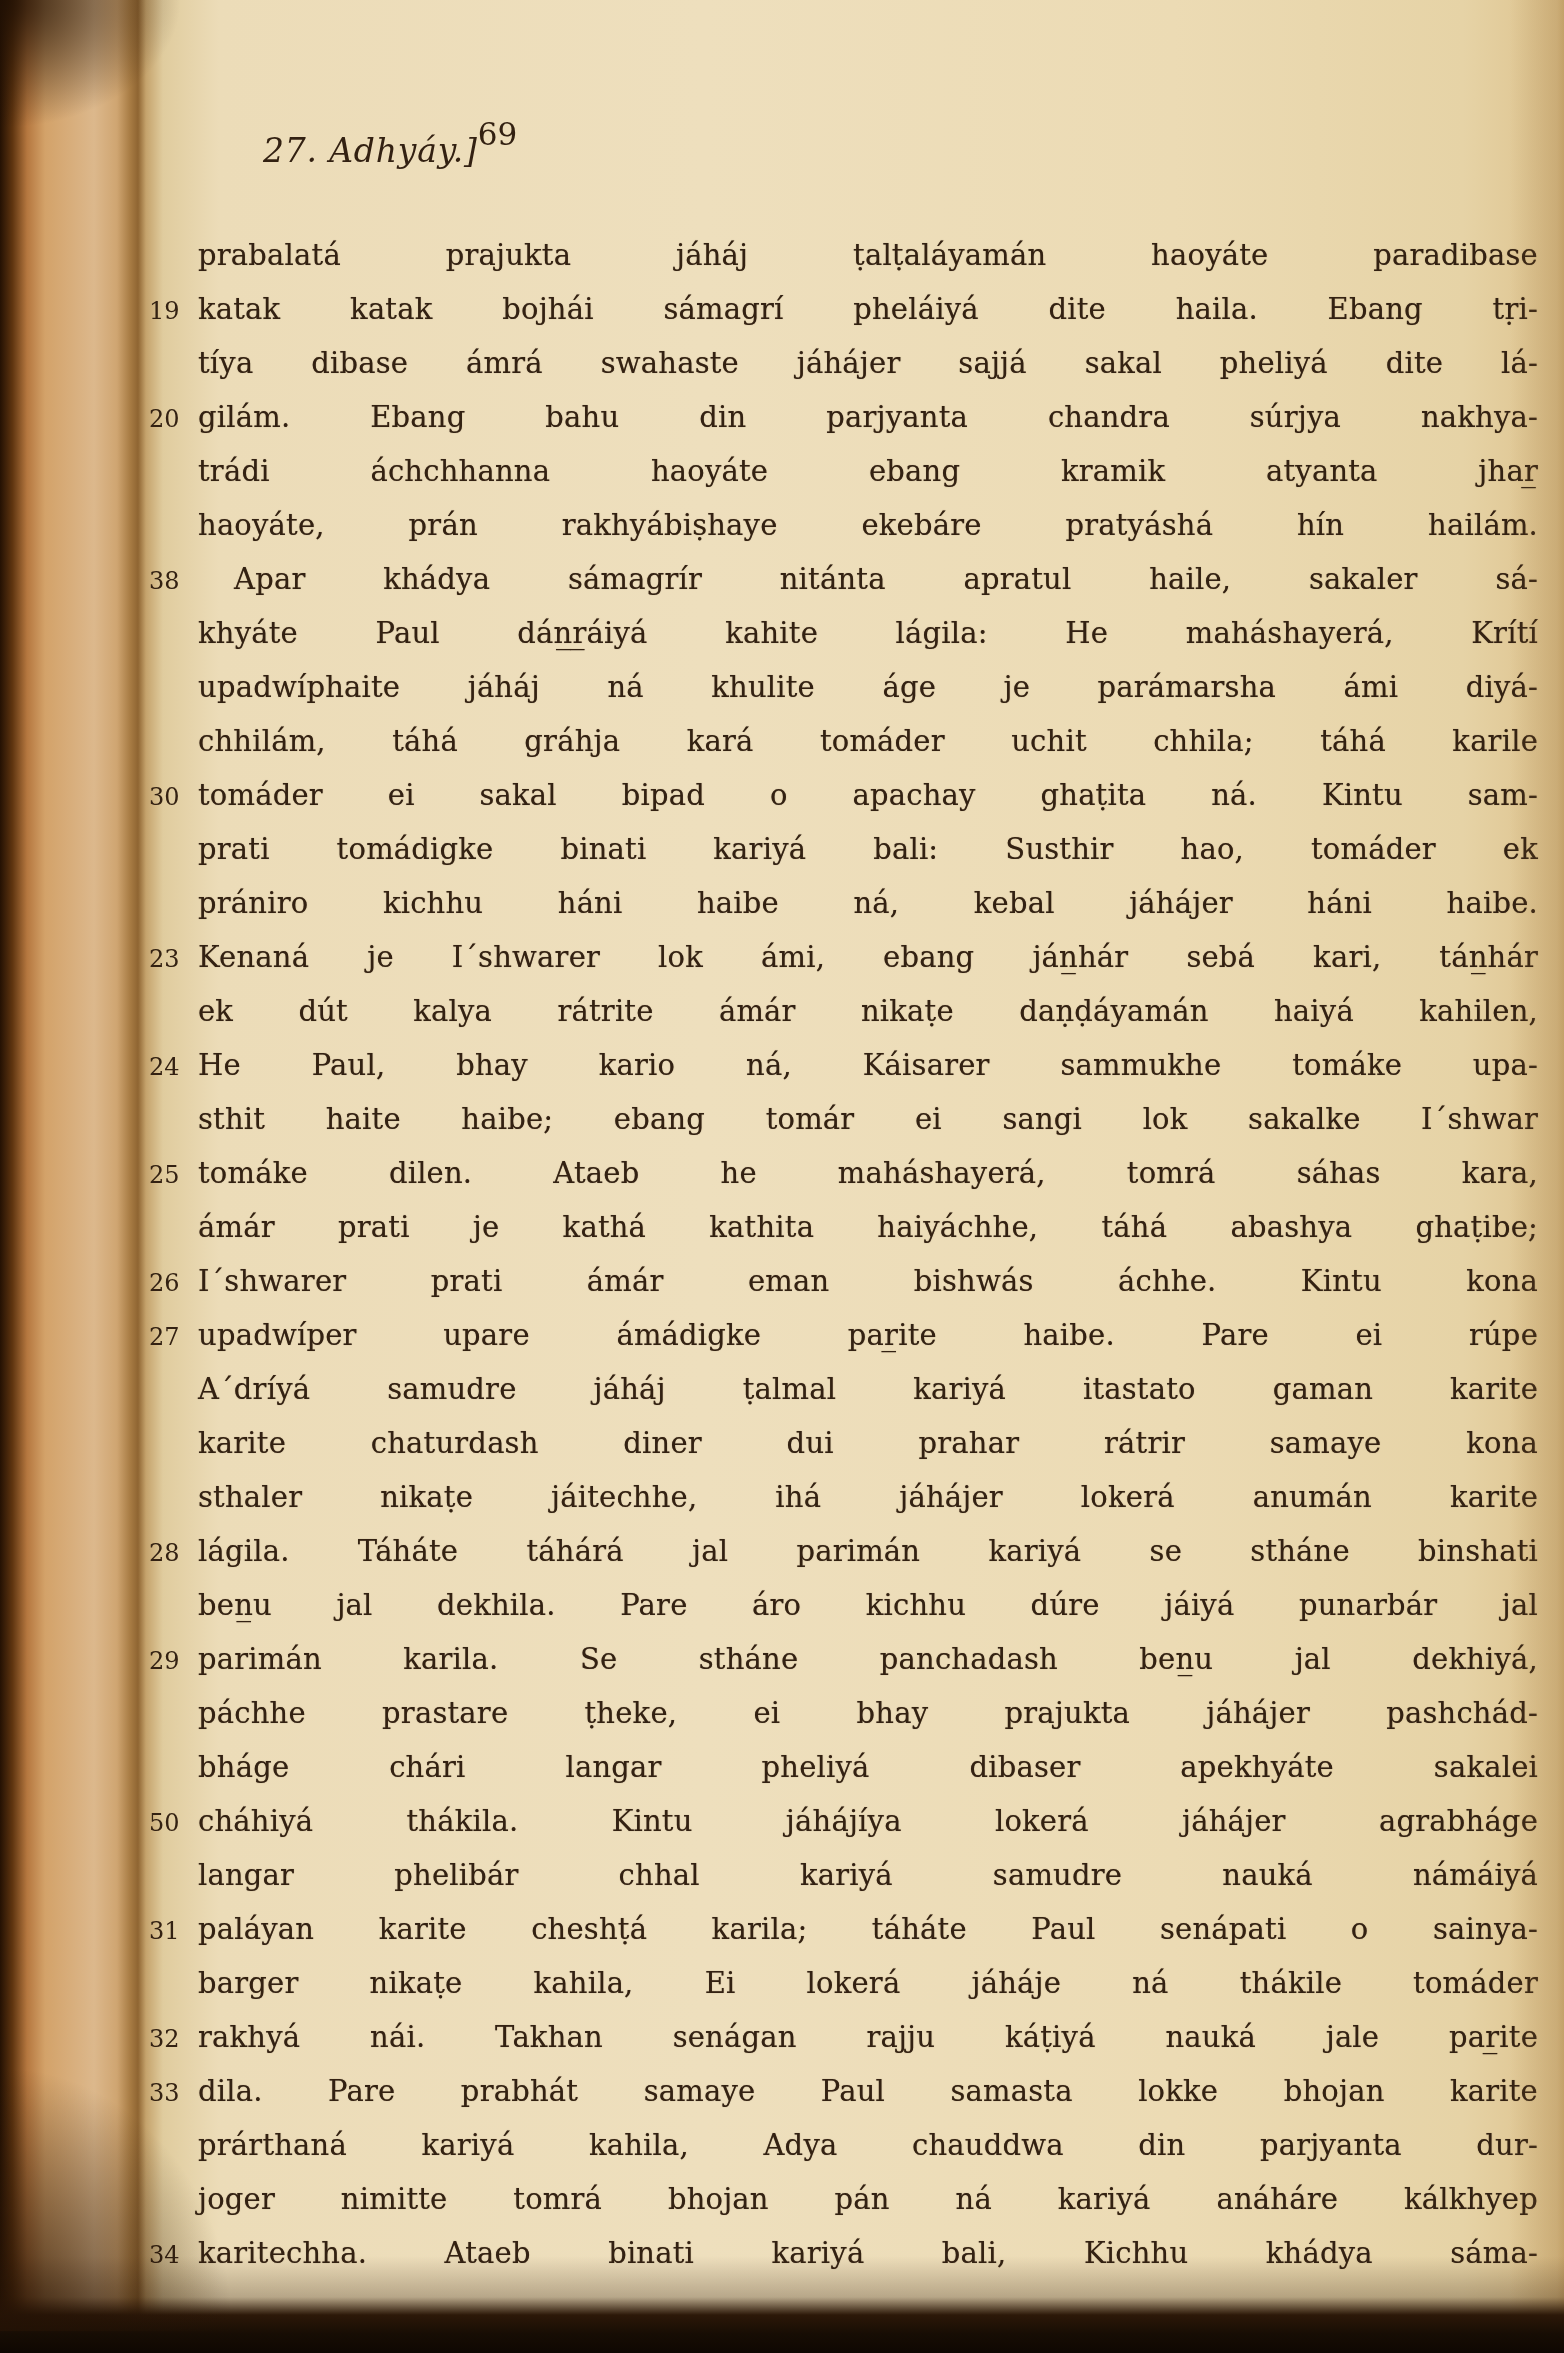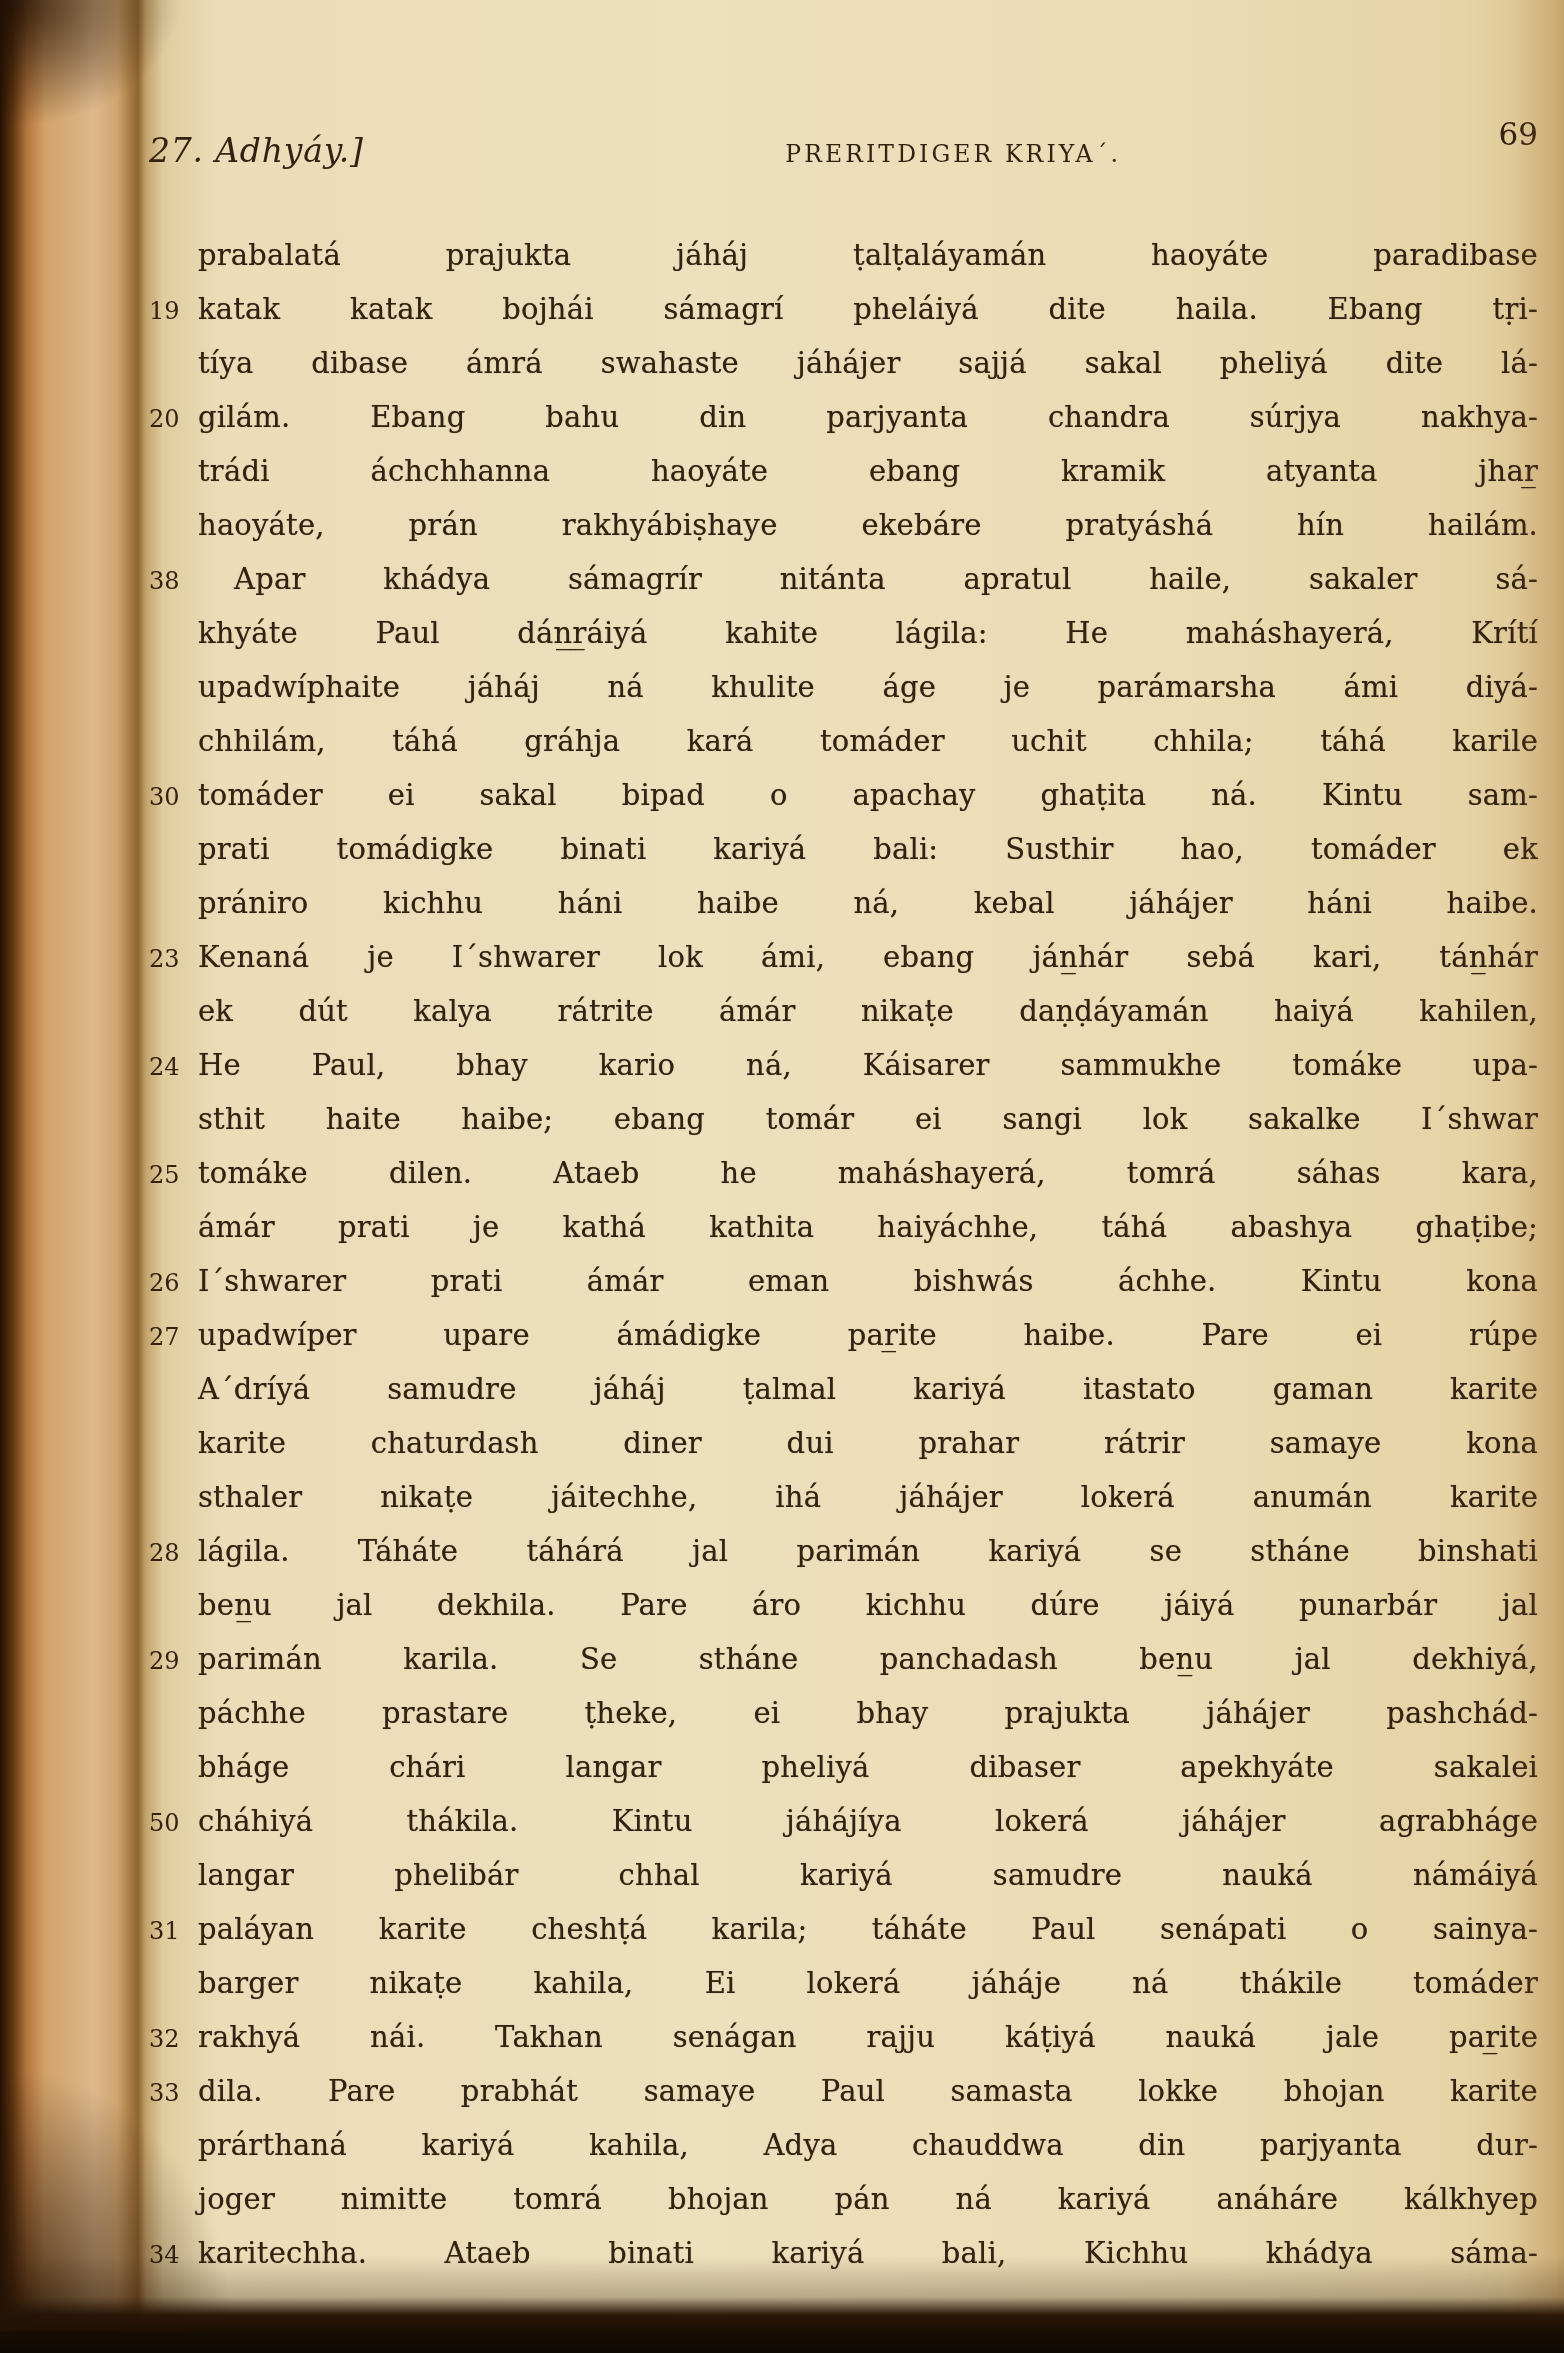--- a/index.html
+++ b/index.html
@@ -58,21 +58,21 @@
     transform:rotate(25deg) translateX(3.1px);
     margin-bottom:22px;
   }
   .spine-frag.gap{margin-top:42px;}
 
   
   .header-row{
     position:absolute;left:149px;top:131px;width:1389px;z-index:3;
     display:flex;align-items:baseline;
   }
-  .h-chapter{font-style:italic;font-size:33px;letter-spacing:0.8px;}
+  .h-chapter{font-style:italic;font-size:33px;letter-spacing:0.8px;margin-left:114px;}
   .h-title{flex:1;text-align:center;font-size:23.5px;letter-spacing:3.1px;transform:translateX(22px);}
   .h-page{font-size:31px;position:relative;top:-17px;}
 
   .verses{position:absolute;left:149px;top:228px;width:1389px;z-index:3;}
   .vline{display:flex;align-items:baseline;height:54px;line-height:54px;}
   .vnum{flex:none;width:49px;font-size:24px;}
   .vtext{
     flex:1;font-size:29px;letter-spacing:0.2px;word-spacing:1.6px;
     text-align:justify;text-align-last:justify;
     text-shadow:0 0 0.8px rgba(50,30,10,.5);
@@ -123,21 +123,20 @@
       <div class="spine-frag"></div>
       <div class="spine-frag"></div>
       <div class="spine-frag"></div>
       <div class="spine-frag"></div>
       <div class="spine-frag"></div>
     </div>
 </div>
 
 <div class="header-row">
   <span class="h-chapter">27. Adhyáy.]</span>
-  <span class="h-title">PRERITDIGER KRIYA´.</span>
   <span class="h-page">69</span>
 </div>
 
 <div class="verses">
 
 <div class="vline">
       <span class="vnum"></span>
       <span class="vtext">prabalatá prajukta jáháj ṭalṭaláyamán haoyáte paradibase</span>
     </div>
     <div class="vline">

